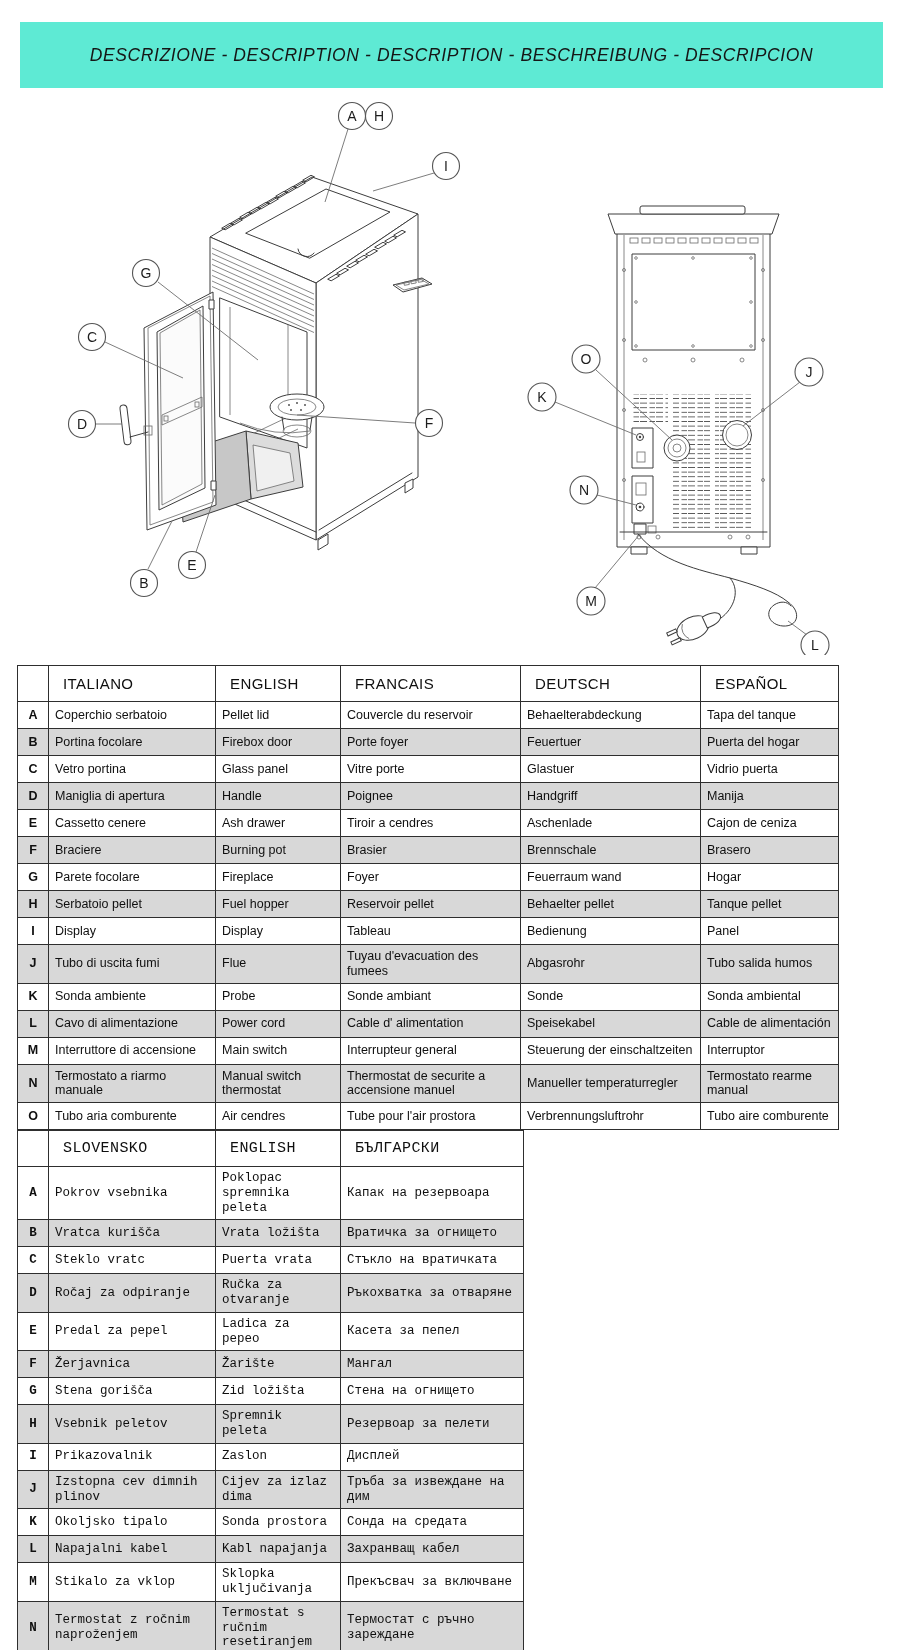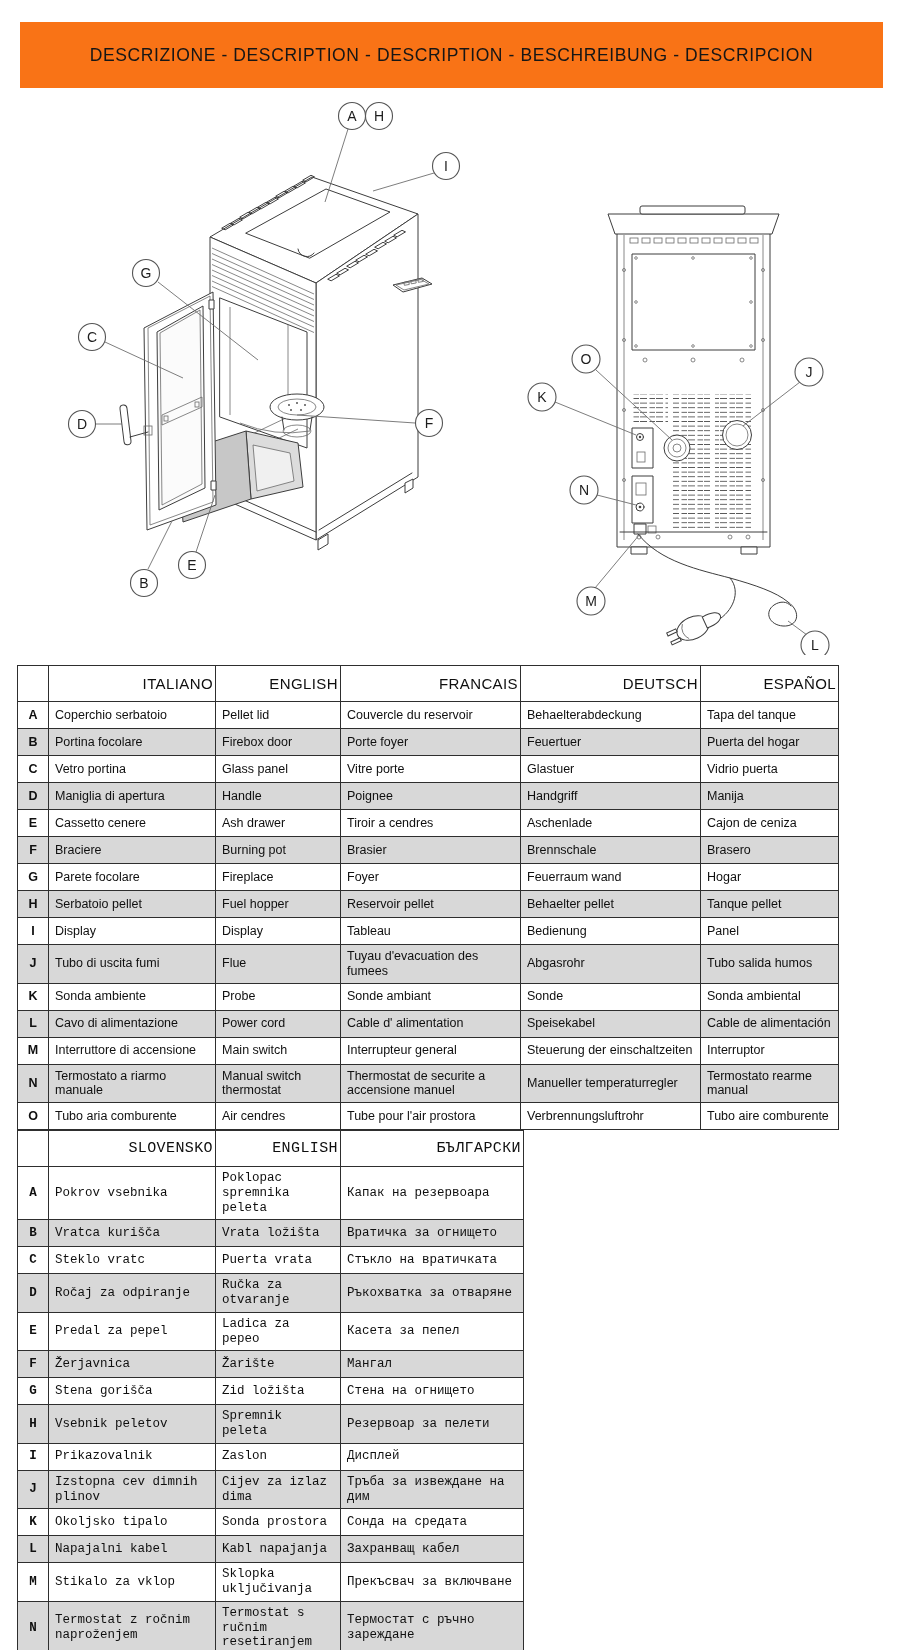--- a/index.html
+++ b/index.html
@@ -1,41 +1,41 @@
 <!DOCTYPE html>
 <html><head>
 <meta charset="utf-8">
 <style>
   html,body{margin:0;padding:0;background:#fff;}
   body{width:903px;height:1650px;position:relative;font-family:"Liberation Sans",sans-serif;color:#111;overflow:hidden;}
 
   .title-bar{
     position:absolute;left:20px;top:22px;width:863px;height:66px;
-    background:#f97316;display:flex;align-items:center;justify-content:center;
-    font-size:17.5px;letter-spacing:.6px;color:#161616;white-space:nowrap;
+    background:#5eead4;display:flex;align-items:center;justify-content:center;
+    font-size:17.5px;letter-spacing:.6px;color:#161616;white-space:nowrap;font-style:italic;
   }
 
   svg.diagram{position:absolute;}
   #front-svg{left:60px;top:85px;}
   #rear-svg{left:480px;top:180px;}
 
   svg .ln{fill:none;stroke:#3d3d3d;stroke-width:1;stroke-linejoin:round;stroke-linecap:round;}
   svg .fw{fill:#ffffff;stroke:#3d3d3d;stroke-width:1;stroke-linejoin:round;}
   svg .thin{fill:none;stroke:#6a6a6a;stroke-width:.8;}
   svg text.lbl{font:14px "Liberation Sans",sans-serif;fill:#1c1c1c;text-anchor:middle;}
   svg .lblc{fill:#fff;stroke:#555;stroke-width:1.1;}
   svg .leader{fill:none;stroke:#6e6e6e;stroke-width:.9;}
 
   .tables{position:absolute;left:17px;top:665px;}
   table{border-collapse:collapse;table-layout:fixed;background:#fff;}
   #t1{width:821px;}
   #t2{width:506px;font-family:Liberation Mono, monospace;}
   th,td{border:1px solid #2e2e2e;padding:4px 6px;font-size:12.5px;line-height:1.18;
         vertical-align:middle;font-weight:normal;color:#0f0f0f;overflow:hidden;}
-  thead th{text-align:right;font-size:15px;letter-spacing:.4px;height:29px;padding:3px 2px;}
+  thead th{text-align:left;font-size:15px;letter-spacing:.4px;height:29px;padding:3px 14px;}
   tbody tr{height:27px;}
   tbody th{text-align:center;font-weight:bold;padding:4px 1px;}
   tbody td{text-align:left;}
   tr.shaded{background:#d8d8d8;}
 </style>
 </head>
 <body>
 
 <div class="title-bar">DESCRIZIONE - DESCRIPTION - DESCRIPTION - BESCHREIBUNG - DESCRIPCION</div>
 

